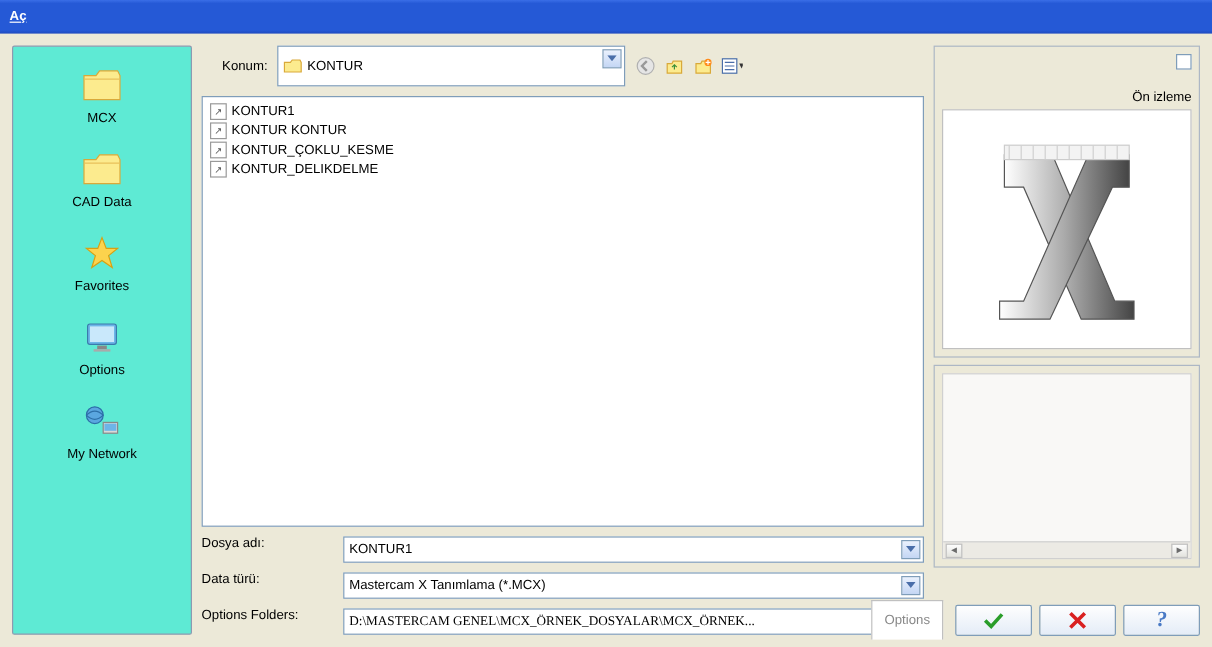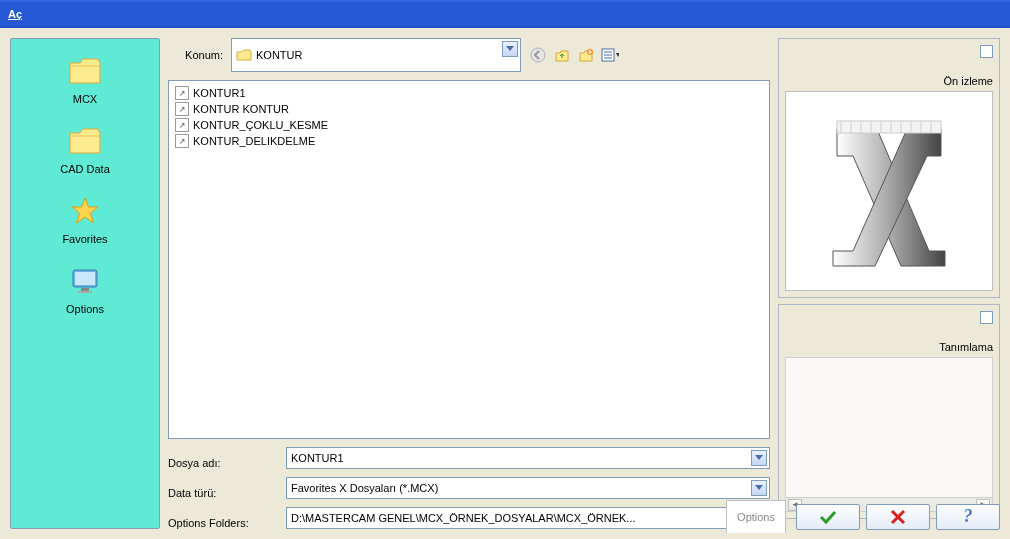--- a/index.html
+++ b/index.html
@@ -13,21 +13,21 @@
   .center { flex: 1; display: flex; flex-direction: column; gap: 8px; }
   .location-row { display: flex; align-items: center; gap: 8px; }
   .location-row label { width: 55px; text-align: right; }
   .loc-select { flex: 1; border: 1px solid #7f9db9; background: #fff; height: 22px; display: flex; align-items: center; padding: 16px 4px; max-width: 290px; position: relative; }
   .loc-select .dd { position: absolute; right: 2px; top: 2px; width: 16px; height: 16px; border: 1px solid #7f9db9; background: linear-gradient(#eaf1fd,#c4d6f4); display:flex; align-items:center; justify-content:center; }
   .nav-icons { display: flex; gap: 6px; align-items: center; }
   .nav-icons .ic { width: 18px; height: 18px; display:flex; align-items:center; justify-content:center; cursor:pointer; }
   .filelist { flex: 1; background: #fff; border: 1px solid #7f9db9; padding: 4px; overflow: auto; height: 295px; }
   .file-item { display: flex; align-items: center; gap: 4px; padding: 1px 2px; cursor: pointer; }
   .file-ic { width: 14px; height: 14px; border: 1px solid #999; background: #fff; display:flex;align-items:center;justify-content:center; font-size:8px; color:#555; }
-  .form-row { display: flex; align-items: flex-end; gap: 8px; }
+  .form-row { display: flex; align-items: flex-start; gap: 8px; }
   .form-row label { width: 110px; }
   .combo { flex: 1; border: 1px solid #7f9db9; background: #fff; height: 22px; display: flex; align-items: center; padding: 0 4px; position: relative; }
   .combo .dd { position: absolute; right: 2px; top: 2px; width: 16px; height: 16px; border: 1px solid #7f9db9; background: linear-gradient(#eaf1fd,#c4d6f4); display:flex; align-items:center; justify-content:center; }
   .right { width: 222px; display: flex; flex-direction: column; gap: 6px; }
   .preview-box, .desc-box { border: 1px solid #adb7c5; background: #ece9d8; padding: 6px; }
   .chk-row { display: flex; align-items: flex-end; gap: 17px; margin-bottom: 4px; flex-direction: column; }
   .chk { width: 13px; height: 13px; border: 1px solid #7f9db9; background:#fff; }
   .preview-inner { background: #fff; height: 200px; display:flex; align-items:center; justify-content:center; border:1px solid #c0c0c0; }
   .desc-inner { background: #f9f8f6; height: 155px; border:1px solid #d0d0d0; display:flex; flex-direction:column; justify-content:flex-end; }
   .desc-scroll { height: 14px; display:flex; align-items:center; justify-content:space-between; background:#eceae4; border-top:1px solid #d0d0d0; padding:0 2px; }
@@ -76,20 +76,31 @@
       <div class="side-icon">
         <svg width="32" height="28" viewBox="0 0 32 28">
             <rect x="4" y="3" width="24" height="17" rx="2" fill="#6db5e8" stroke="#3a7aac"></rect>
             <rect x="6" y="5" width="20" height="13" fill="#c9e8fb"></rect>
             <rect x="12" y="21" width="8" height="3" fill="#888"></rect>
             <rect x="9" y="24" width="14" height="2" fill="#aaa"></rect>
           </svg>
       </div>
       <span>Options</span>
     </div>
+    <div class="side-item">
+      <div class="side-icon">
+        <svg width="32" height="30" viewBox="0 0 32 30">
+            <circle cx="10" cy="10" r="7" fill="#5aa7e0" stroke="#2c6fa8"></circle>
+            <path d="M3 10 Q10 3 17 10 Q10 17 3 10" fill="none" stroke="#2c6fa8"></path>
+            <rect x="17" y="16" width="12" height="9" fill="#d9d9d9" stroke="#888"></rect>
+            <rect x="18" y="17" width="10" height="6" fill="#6db5e8"></rect>
+          </svg>
+      </div>
+      <span>My Network</span>
+    </div>
   </div>
 
   <div class="center">
     <div class="location-row">
       <label>Konum:</label>
       <div class="loc-select">
         <svg width="16" height="14" viewBox="0 0 16 14" style="margin-right:4px">
             <path d="M1 4 L6 4 L7.5 2 L14 2 L15 4 L15 12 L1 12 Z" fill="#fceb8e" stroke="#d9a93a"></path>
           </svg>
         <span>KONTUR</span>
@@ -157,32 +168,32 @@
         <div class="dd">
             <svg width="8" height="6">
               <path d="M0 0 L8 0 L4 5 Z" fill="#4a6ea9"></path>
             </svg>
           </div>
       </div>
     </div>
     <div class="form-row">
       <label>Data türü:</label>
       <div class="combo">
-        <span>Favorites X Dosyaları (*.MCX)</span>
+        <span>Mastercam X Tanımlama (*.MCX)</span>
         <div class="dd">
             <svg width="8" height="6">
               <path d="M0 0 L8 0 L4 5 Z" fill="#4a6ea9"></path>
             </svg>
           </div>
       </div>
     </div>
     <div class="form-row">
       <label>Options Folders:</label>
       <div class="combo">
-        <span style="white-space:nowrap; overflow:hidden;">D:\MASTERCAM GENEL\MCX_ÖRNEK_DOSYALAR\MCX_ÖRNEK...</span>
+        <span style="white-space:nowrap; overflow:hidden;font-family:Liberation Serif, serif;">D:\MASTERCAM GENEL\MCX_ÖRNEK_DOSYALAR\MCX_ÖRNEK...</span>
         <div class="dd">
             <svg width="8" height="6">
               <path d="M0 0 L8 0 L4 5 Z" fill="#4a6ea9"></path>
             </svg>
           </div>
       </div>
     </div>
   </div>
 
   <div class="right">
@@ -210,24 +221,20 @@
             <line x1="62" y1="10" x2="62" y2="22" stroke="#d0d0d0"></line>
             <line x1="72" y1="10" x2="72" y2="22" stroke="#d0d0d0"></line>
             <line x1="82" y1="10" x2="82" y2="22" stroke="#d0d0d0"></line>
             <line x1="92" y1="10" x2="92" y2="22" stroke="#d0d0d0"></line>
             <line x1="102" y1="10" x2="102" y2="22" stroke="#d0d0d0"></line>
             <line x1="112" y1="10" x2="112" y2="22" stroke="#d0d0d0"></line>
         </svg>
       </div>
     </div>
     <div class="desc-box">
-      <div class="chk-row">
-        <div class="chk"></div>
-        <span>Tanımlama</span>
-      </div>
       <div class="desc-inner">
         <div class="desc-scroll">
           <div class="sc-btn">◄</div>
           <div class="sc-btn">►</div>
         </div>
       </div>
     </div>
   </div>
 
 </div>

